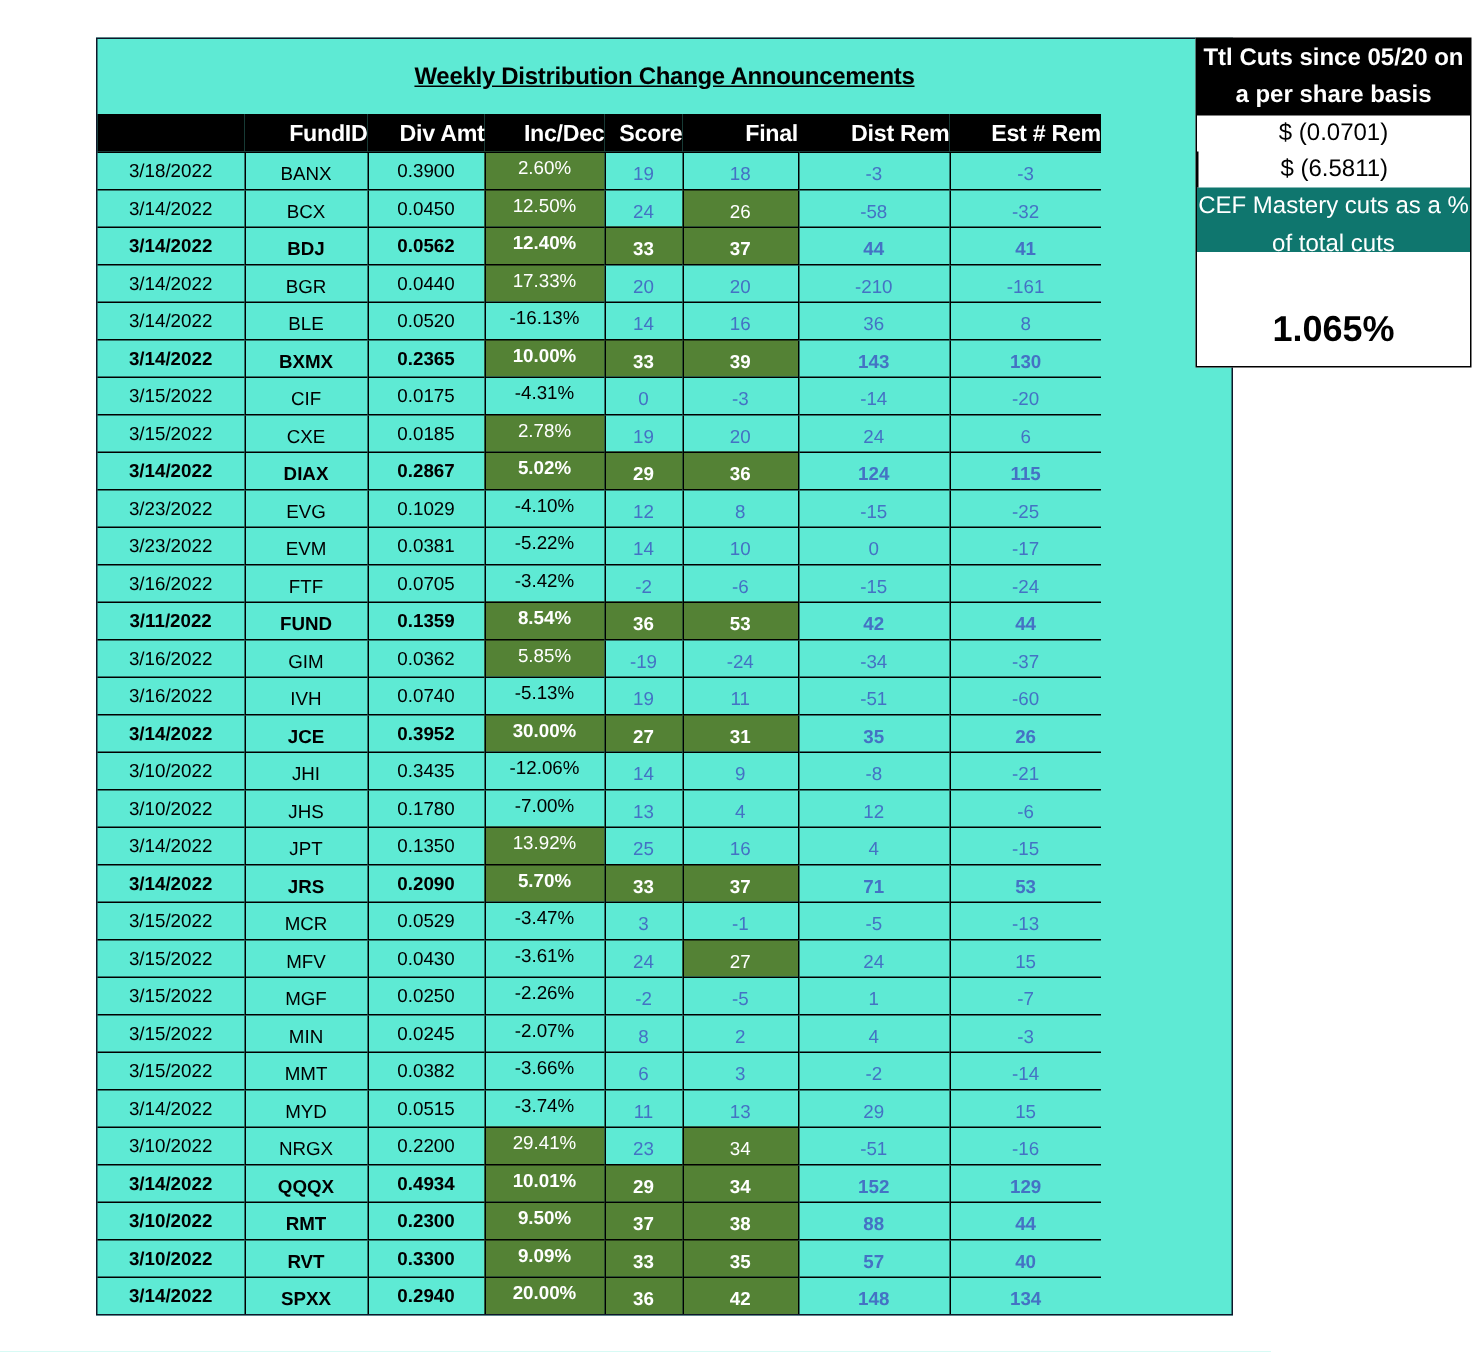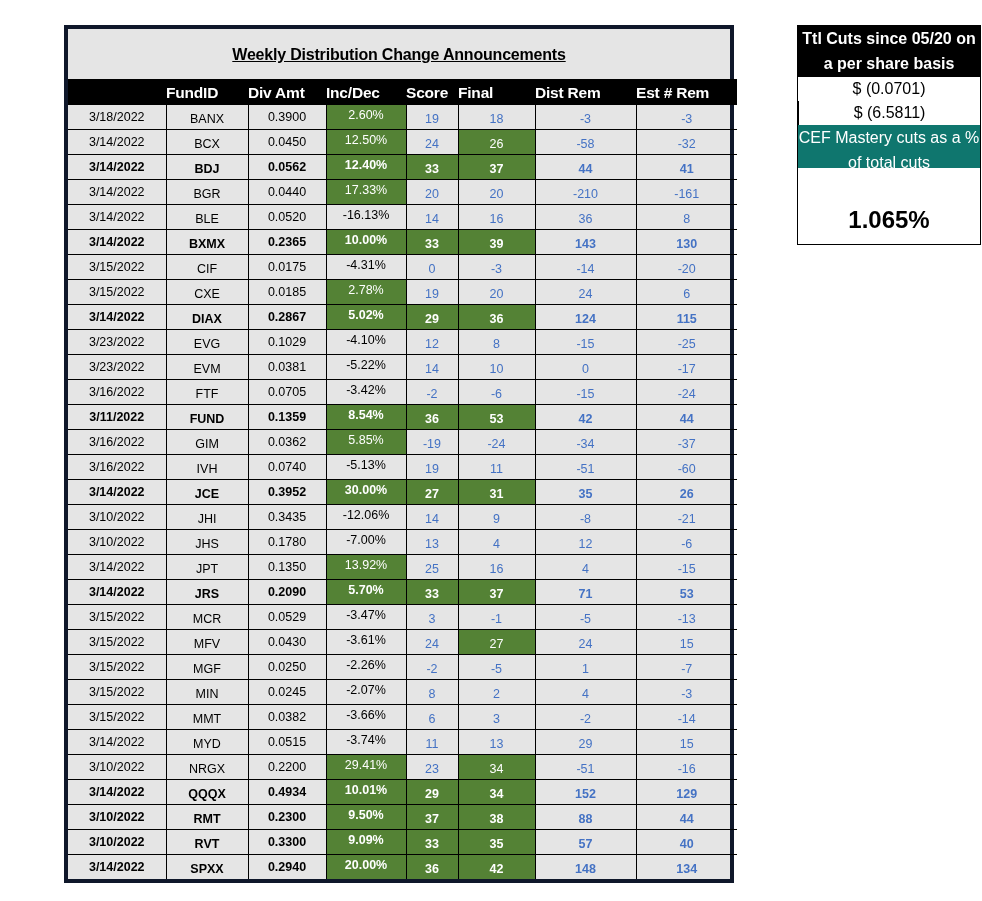--- a/index.html
+++ b/index.html
@@ -1,37 +1,37 @@
 <!DOCTYPE html>
 <html><head>
 <meta charset="utf-8">
 <style>
   * { box-sizing: border-box; margin: 0; padding: 0; }
   html, body { width: 982px; height: 901px; background: #ffffff; overflow: hidden; }
   body { position: relative; font-family: "Liberation Sans", "DejaVu Sans", sans-serif; color: #000; }
 
   
   .main-wrap {
-    position: absolute; left: 64px; top: 25px; width: 670px;
-    border: 4px solid #0f172a; background: #e5e5e5;
+    position: absolute; left: 64px; top: 25px; width: 758px;
+    border: 1px solid #0f172a; background: #5eead4;
   }
   .title-row {
     height: 50px; display: flex; align-items: center; justify-content: center;
     padding-top: 2px;
   }
   .title-row span {
     font-weight: bold; font-size: 16px; text-decoration: underline;
     letter-spacing: -0.2px;
   }
   table.dist {
     border-collapse: collapse; width: 669px; table-layout: fixed;
   }
   table.dist th {
     background: #000; color: #fff; font-weight: bold; font-size: 15.5px;
-    height: 25px; text-align: left; padding: 0; vertical-align: bottom;
+    height: 25px; text-align: right; padding: 0; vertical-align: bottom;
     padding-bottom: 2px; letter-spacing: -0.2px;
   }
   table.dist td {
     height: 25px; font-size: 12.5px; text-align: center; padding: 0;
     border-left: 1px solid #000; border-top: 1px solid #000;
     vertical-align: middle; white-space: nowrap;
   }
   table.dist td:first-child { border-left: none; }
   table.dist tr.bold td { font-weight: bold; }
   td.fund { padding-top: 5px !important; }

